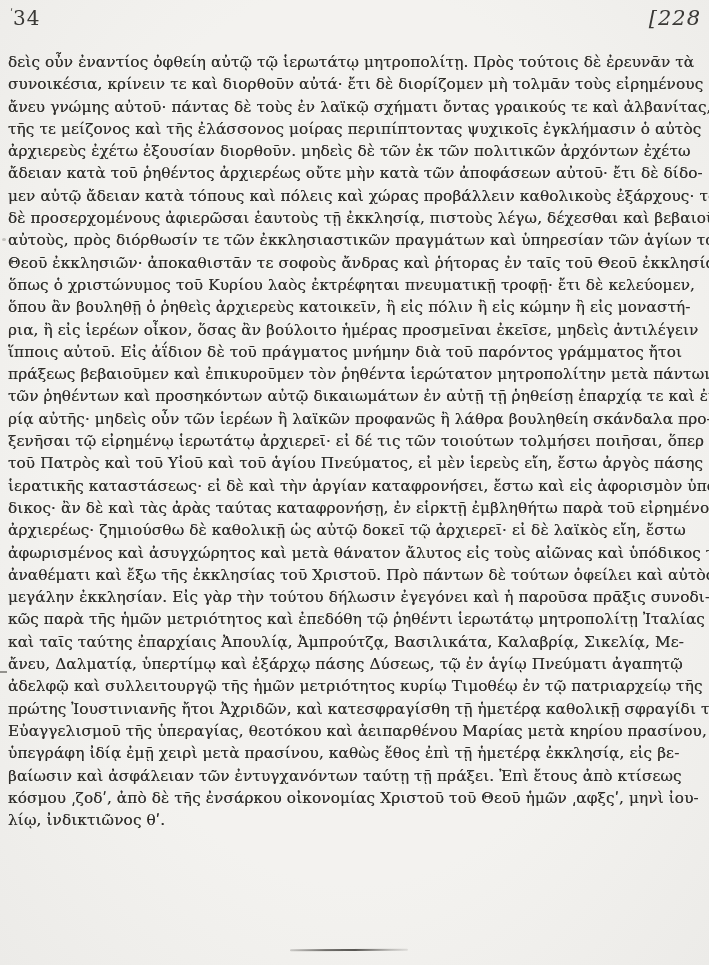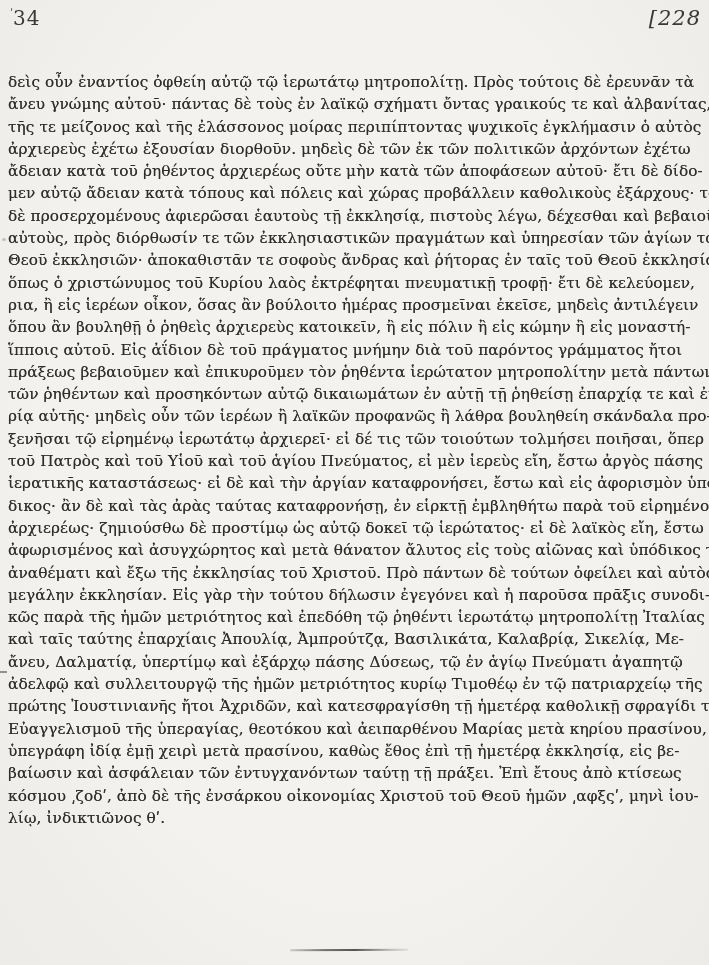--- a/index.html
+++ b/index.html
@@ -30,21 +30,20 @@
     font-size: 11px;
     vertical-align: 8px;
     color: #55534f;
     letter-spacing: 0;
   }
   .body-text {
     position: absolute;
     left: 8px;
     right: 7px;
     top: 51px;
-    margin-top: 20px;
   }
   .line {
     font-size: 15.3px;
     line-height: 22.3px;
     height: 22.3px;
     white-space: nowrap;
     text-align: justify;
     text-align-last: justify;
     letter-spacing: 0.1px;
     text-shadow: 0 0 0.4px rgba(40, 38, 34, 0.65);
@@ -95,40 +94,41 @@
 <body>
 
 <div class="page">
 
   <div class="header-num left"><span class="left-tick">ʹ</span><span>34</span></div>
 
   <div class="header-num right">[228</div>
 
   <div class="body-text">
       <div class="line">δεὶς οὖν ἐναντίος ὀφθείη αὐτῷ τῷ ἱερωτάτῳ μητροπολίτῃ. Πρὸς τούτοις δὲ ἐρευνᾶν τὰ</div>
+      <div class="line">συνοικέσια, κρίνειν τε καὶ διορθοῦν αὐτά· ἔτι δὲ διορίζομεν μὴ τολμᾶν τοὺς εἰρημένους</div>
       <div class="line">ἄνευ γνώμης αὐτοῦ· πάντας δὲ τοὺς ἐν λαϊκῷ σχήματι ὄντας γραικούς τε καὶ ἀλβανίτας,</div>
       <div class="line">τῆς τε μείζονος καὶ τῆς ἐλάσσονος μοίρας περιπίπτοντας ψυχικοῖς ἐγκλήμασιν ὁ αὐτὸς</div>
       <div class="line">ἀρχιερεὺς ἐχέτω ἐξουσίαν διορθοῦν. μηδεὶς δὲ τῶν ἐκ τῶν πολιτικῶν ἀρχόντων ἐχέτω</div>
       <div class="line">ἄδειαν κατὰ τοῦ ῥηθέντος ἀρχιερέως οὔτε μὴν κατὰ τῶν ἀποφάσεων αὐτοῦ· ἔτι δὲ δίδο-</div>
       <div class="line">μεν αὐτῷ ἄδειαν κατὰ τόπους καὶ πόλεις καὶ χώρας προβάλλειν καθολικοὺς ἐξάρχους· τοὺς</div>
       <div class="line">δὲ προσερχομένους ἀφιερῶσαι ἑαυτοὺς τῇ ἐκκλησίᾳ, πιστοὺς λέγω, δέχεσθαι καὶ βεβαιοῦν</div>
       <div class="line">αὐτοὺς, πρὸς διόρθωσίν τε τῶν ἐκκλησιαστικῶν πραγμάτων καὶ ὑπηρεσίαν τῶν ἁγίων τοῦ</div>
       <div class="line">Θεοῦ ἐκκλησιῶν· ἀποκαθιστᾶν τε σοφοὺς ἄνδρας καὶ ῥήτορας ἐν ταῖς τοῦ Θεοῦ ἐκκλησίαις,</div>
       <div class="line">ὅπως ὁ χριστώνυμος τοῦ Κυρίου λαὸς ἐκτρέφηται πνευματικῇ τροφῇ· ἔτι δὲ κελεύομεν,</div>
+      <div class="line">ὅπου ἂν βουληθῇ ὁ ῥηθεὶς ἀρχιερεὺς κατοικεῖν, ἢ εἰς πόλιν ἢ εἰς κώμην ἢ εἰς μοναστή-</div>
       <div class="line">ρια, ἢ εἰς ἱερέων οἶκον, ὅσας ἂν βούλοιτο ἡμέρας προσμεῖναι ἐκεῖσε, μηδεὶς ἀντιλέγειν</div>
-      <div class="line">ὅπου ἂν βουληθῇ ὁ ῥηθεὶς ἀρχιερεὺς κατοικεῖν, ἢ εἰς πόλιν ἢ εἰς κώμην ἢ εἰς μοναστή-</div>
       <div class="line">ἵπποις αὐτοῦ. Εἰς ἀΐδιον δὲ τοῦ πράγματος μνήμην διὰ τοῦ παρόντος γράμματος ἤτοι</div>
       <div class="line">πράξεως βεβαιοῦμεν καὶ ἐπικυροῦμεν τὸν ῥηθέντα ἱερώτατον μητροπολίτην μετὰ πάντων</div>
       <div class="line">τῶν ῥηθέντων καὶ προσηκόντων αὐτῷ δικαιωμάτων ἐν αὐτῇ τῇ ῥηθείσῃ ἐπαρχίᾳ τε καὶ ἐνο-</div>
       <div class="line">ρίᾳ αὐτῆς· μηδεὶς οὖν τῶν ἱερέων ἢ λαϊκῶν προφανῶς ἢ λάθρα βουληθείη σκάνδαλα προ-</div>
       <div class="line">ξενῆσαι τῷ εἰρημένῳ ἱερωτάτῳ ἀρχιερεῖ· εἰ δέ τις τῶν τοιούτων τολμήσει ποιῆσαι, ὅπερ</div>
       <div class="line">τοῦ Πατρὸς καὶ τοῦ Υἱοῦ καὶ τοῦ ἁγίου Πνεύματος, εἰ μὲν ἱερεὺς εἴη, ἔστω ἀργὸς πάσης</div>
       <div class="line">ἱερατικῆς καταστάσεως· εἰ δὲ καὶ τὴν ἀργίαν καταφρονήσει, ἔστω καὶ εἰς ἀφορισμὸν ὑπό-</div>
       <div class="line">δικος· ἂν δὲ καὶ τὰς ἀρὰς ταύτας καταφρονήσῃ, ἐν εἱρκτῇ ἐμβληθήτω παρὰ τοῦ εἰρημένου</div>
-      <div class="line">ἀρχιερέως· ζημιούσθω δὲ προστίμῳ ὡς αὐτῷ δοκεῖ τῷ ἱερώτατος· εἰ δὲ λαϊκὸς εἴη, ἔστω</div>
+      <div class="line">ἀρχιερέως· ζημιούσθω δὲ καθολικῇ ὡς αὐτῷ δοκεῖ τῷ ἀρχιερεῖ· εἰ δὲ λαϊκὸς εἴη, ἔστω</div>
       <div class="line">ἀφωρισμένος καὶ ἀσυγχώρητος καὶ μετὰ θάνατον ἄλυτος εἰς τοὺς αἰῶνας καὶ ὑπόδικος τῷ</div>
       <div class="line">ἀναθέματι καὶ ἔξω τῆς ἐκκλησίας τοῦ Χριστοῦ. Πρὸ πάντων δὲ τούτων ὀφείλει καὶ αὐτὸς</div>
       <div class="line">μεγάλην ἐκκλησίαν. Εἰς γὰρ τὴν τούτου δήλωσιν ἐγεγόνει καὶ ἡ παροῦσα πρᾶξις συνοδι-</div>
       <div class="line">κῶς παρὰ τῆς ἡμῶν μετριότητος καὶ ἐπεδόθη τῷ ῥηθέντι ἱερωτάτῳ μητροπολίτῃ Ἰταλίας</div>
       <div class="line">καὶ ταῖς ταύτης ἐπαρχίαις Ἀπουλίᾳ, Ἀμπρούτζᾳ, Βασιλικάτα, Καλαβρίᾳ, Σικελίᾳ, Με-</div>
       <div class="line">ἄνευ, Δαλματίᾳ, ὑπερτίμῳ καὶ ἐξάρχῳ πάσης Δύσεως, τῷ ἐν ἁγίῳ Πνεύματι ἀγαπητῷ</div>
       <div class="line">ἀδελφῷ καὶ συλλειτουργῷ τῆς ἡμῶν μετριότητος κυρίῳ Τιμοθέῳ ἐν τῷ πατριαρχείῳ τῆς</div>
       <div class="line">πρώτης Ἰουστινιανῆς ἤτοι Ἀχριδῶν, καὶ κατεσφραγίσθη τῇ ἡμετέρᾳ καθολικῇ σφραγίδι τοῦ</div>
       <div class="line">Εὐαγγελισμοῦ τῆς ὑπεραγίας, θεοτόκου καὶ ἀειπαρθένου Μαρίας μετὰ κηρίου πρασίνου, καὶ</div>
       <div class="line">ὑπεγράφη ἰδίᾳ ἐμῇ χειρὶ μετὰ πρασίνου, καθὼς ἔθος ἐπὶ τῇ ἡμετέρᾳ ἐκκλησίᾳ, εἰς βε-</div>

